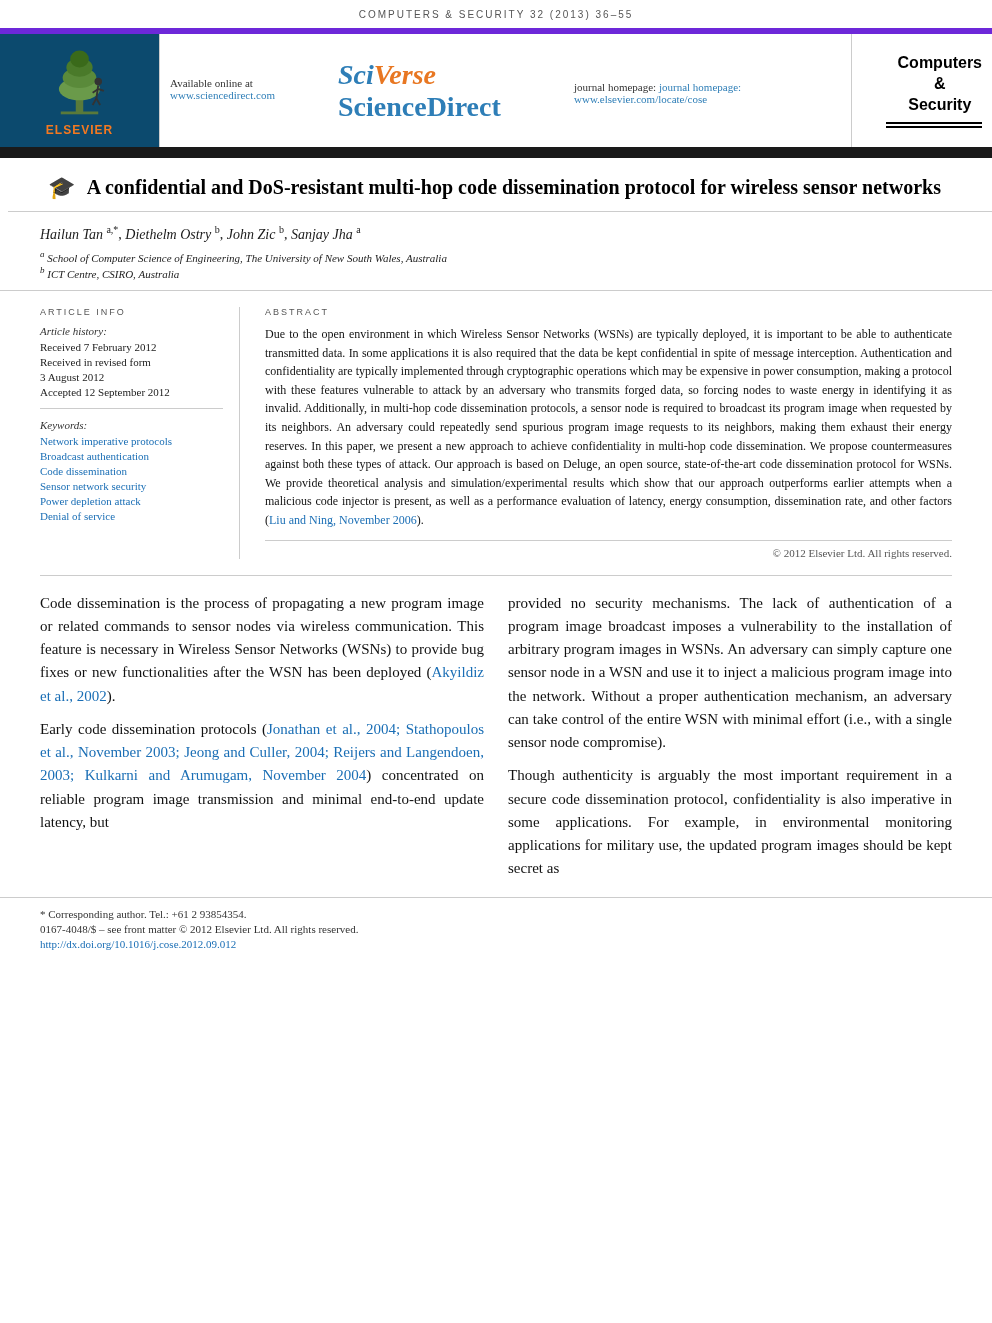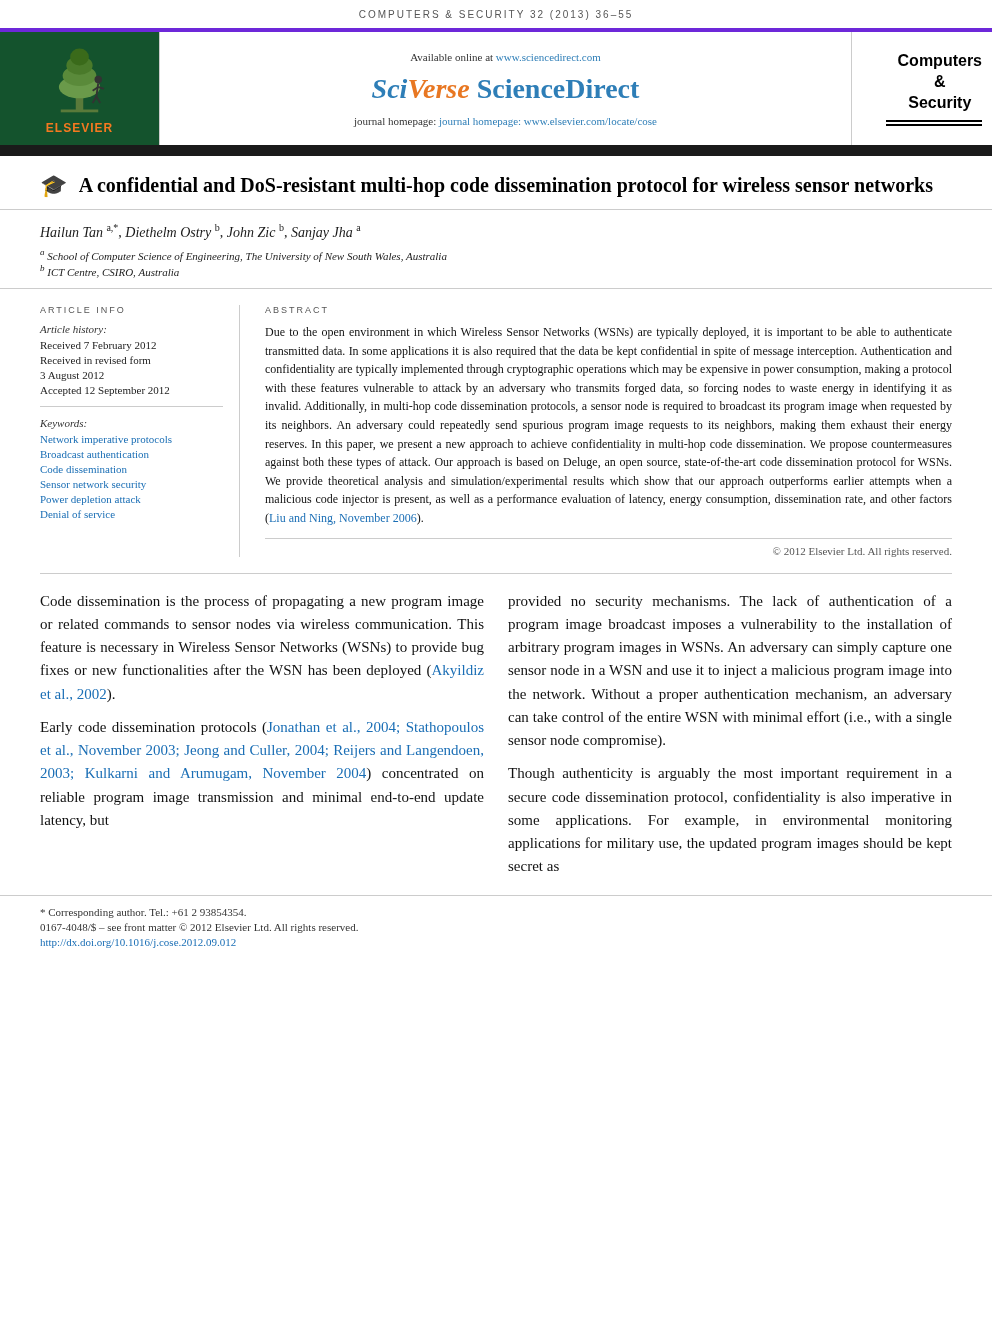--- a/index.html
+++ b/index.html
@@ -8,21 +8,21 @@
       background: #fff;
       width: 992px;
       min-height: 1323px;
       font-size: 13px;
       color: #000;
     }
 
     
     .top-header {
       background: #fff;
-      border-bottom: 4px solid #6d28d9;
+      border-bottom: 6px solid #6d28d9;
       padding: 6px 0;
       text-align: center;
     }
     .top-header .journal-ref {
       font-family: Arial, sans-serif;
       font-size: 10px;
       letter-spacing: 2px;
       color: #555;
       text-transform: uppercase;
     }
@@ -35,36 +35,36 @@
       padding: 0;
     }
     .elsevier-logo-box {
       width: 160px;
       border-right: 1px solid #ccc;
       display: flex;
       flex-direction: column;
       align-items: center;
       justify-content: center;
       padding: 10px;
-      background: #14532d;
+      background: #0c4a6e;
     }
     .elsevier-logo-box .elsevier-text {
       font-family: Arial, sans-serif;
       font-size: 12px;
       font-weight: bold;
       color: #f47920;
       letter-spacing: 1px;
       margin-top: 4px;
       text-align: center;
     }
 
     .sciverse-box {
       flex: 1;
       display: flex;
-      flex-direction: column;
+      flex-direction: row;
       align-items: center;
       justify-content: center;
       padding: 10px;
       border-right: 1px solid #ccc;
     }
     .sciverse-box .available-text {
       font-size: 11px;
       color: #333;
       margin-bottom: 4px;
     }
@@ -120,20 +120,21 @@
     .black-divider {
       background: #1a1a1a;
       height: 8px;
       width: 100%;
     }
 
     
     .article-title-section {
       padding: 16px 40px 10px 40px;
       border-bottom: 1px solid #ccc;
+      margin-left: 8px;
     }
     .article-title-section h1 {
       font-size: 20px;
       font-weight: bold;
       line-height: 1.35;
       display: inline;
       vertical-align: middle;
       font-family: 'Times New Roman', serif;
     }
 

